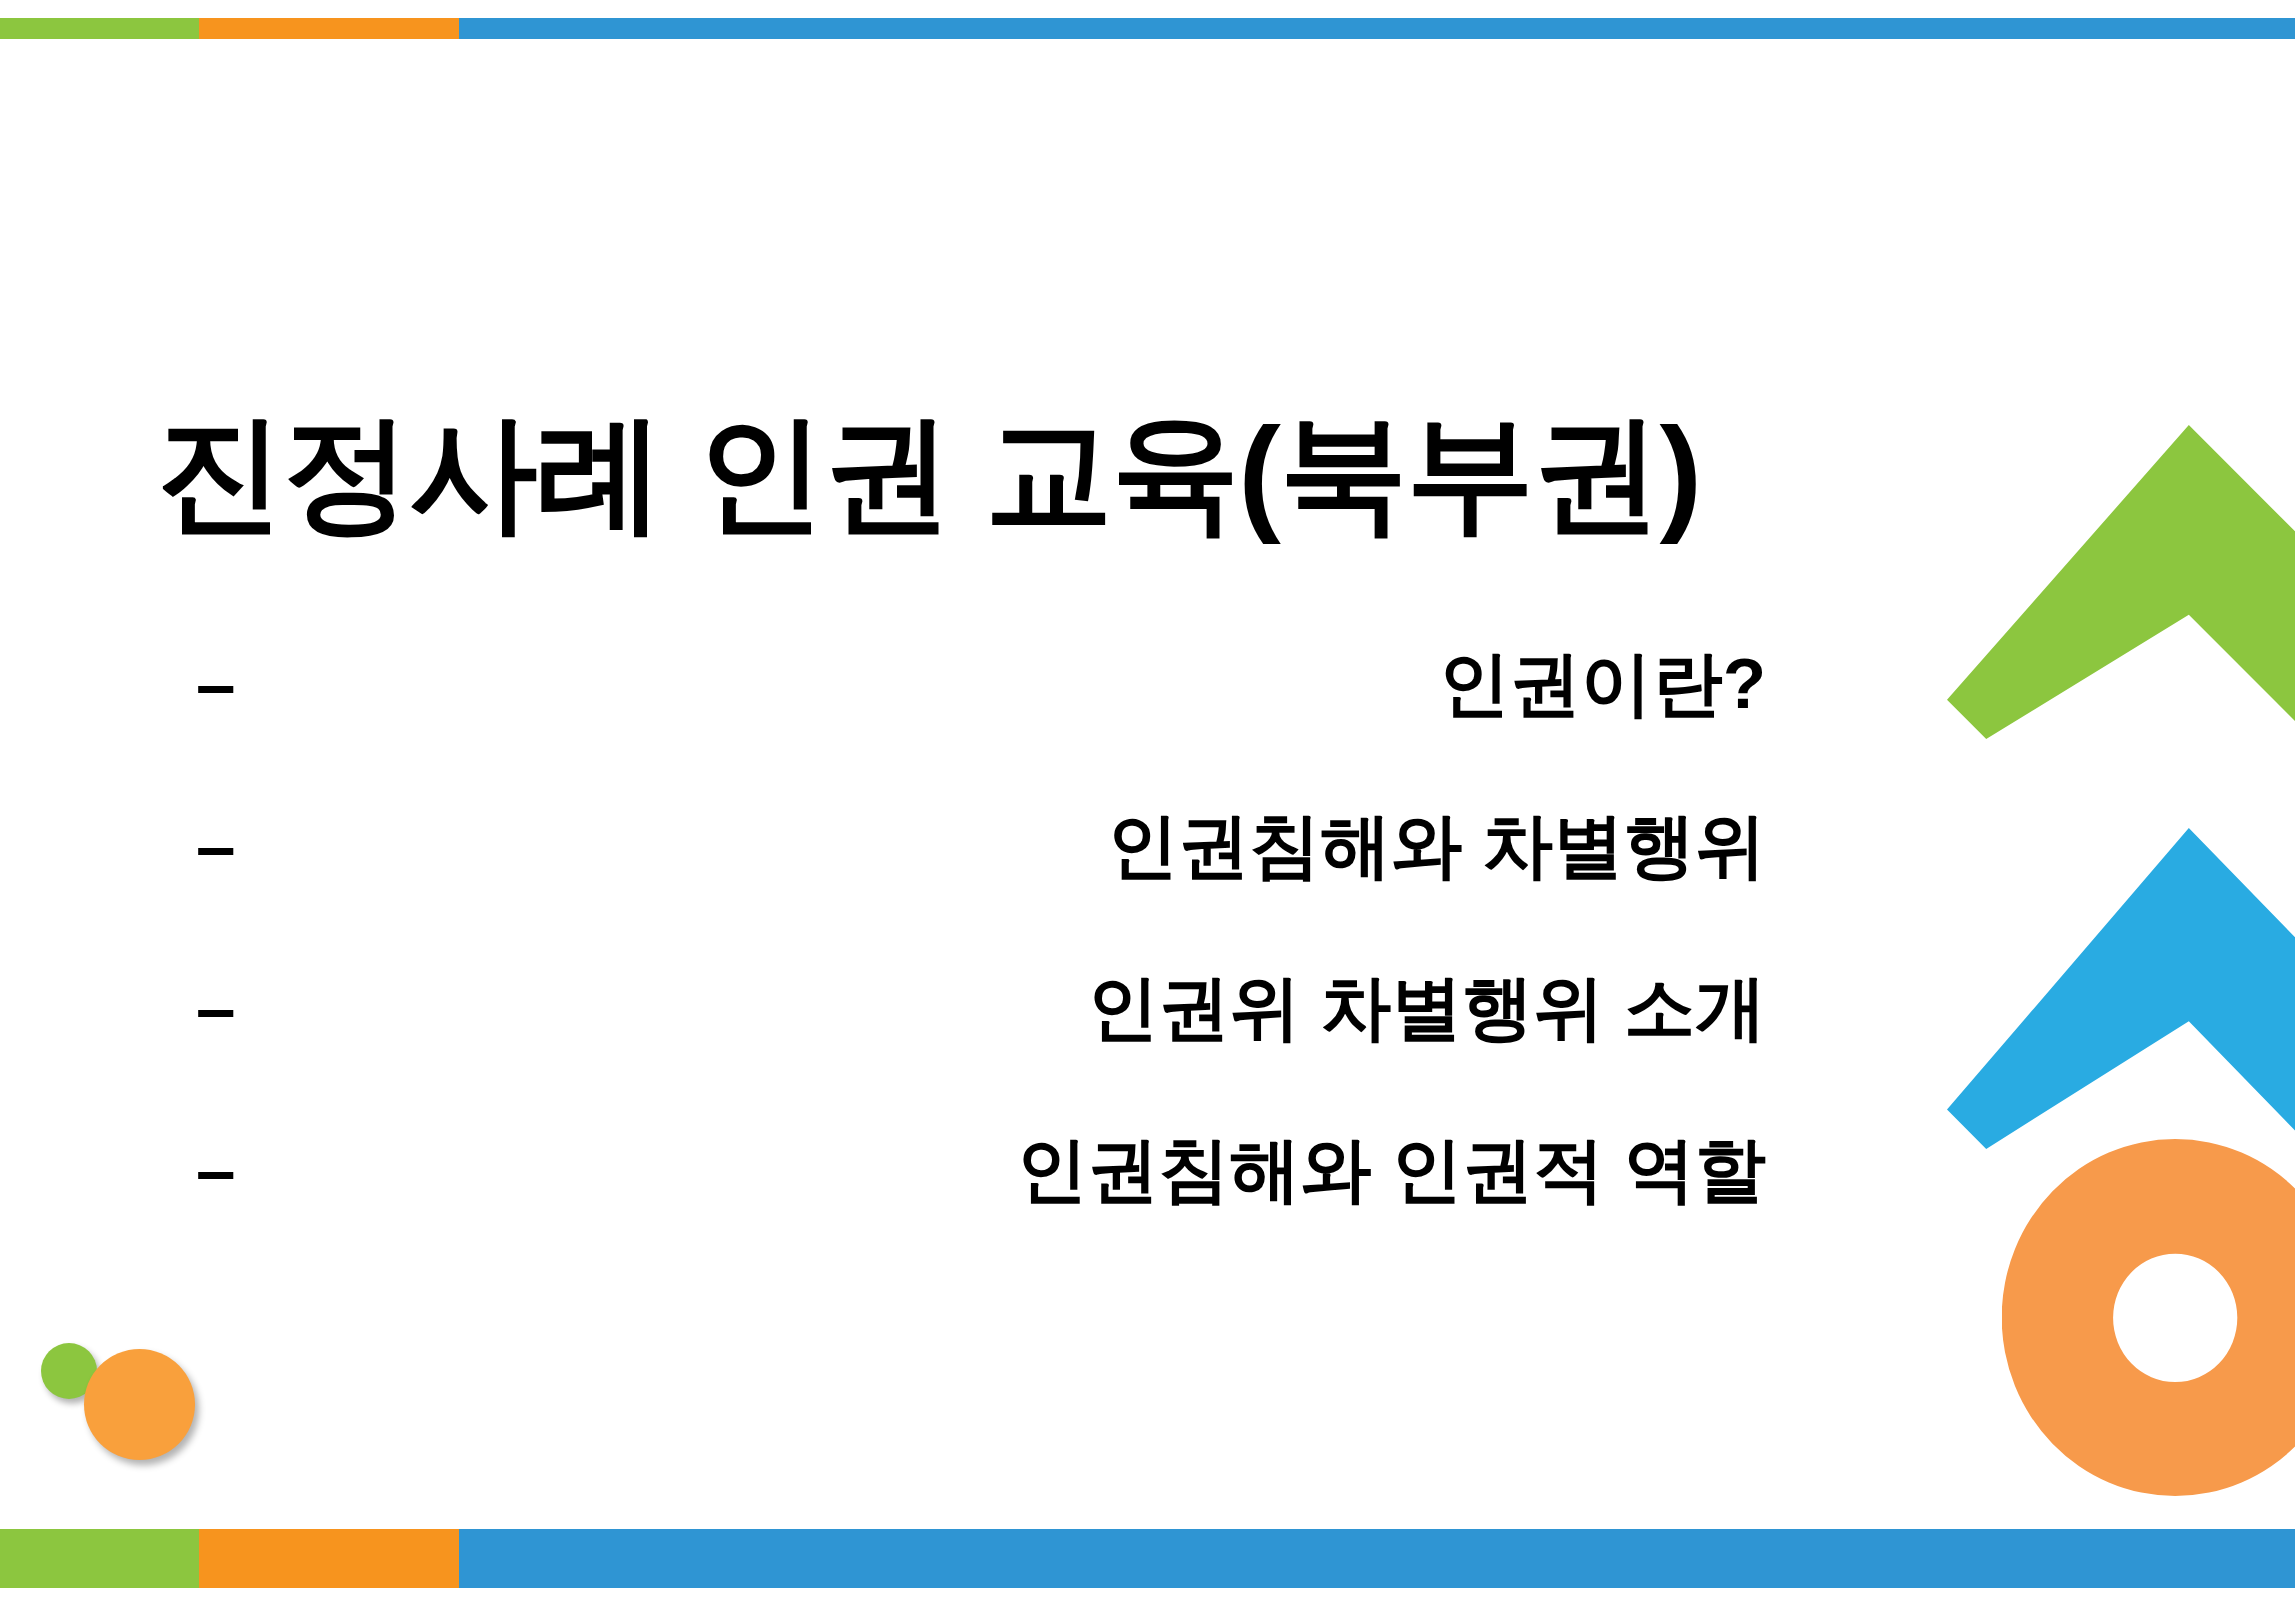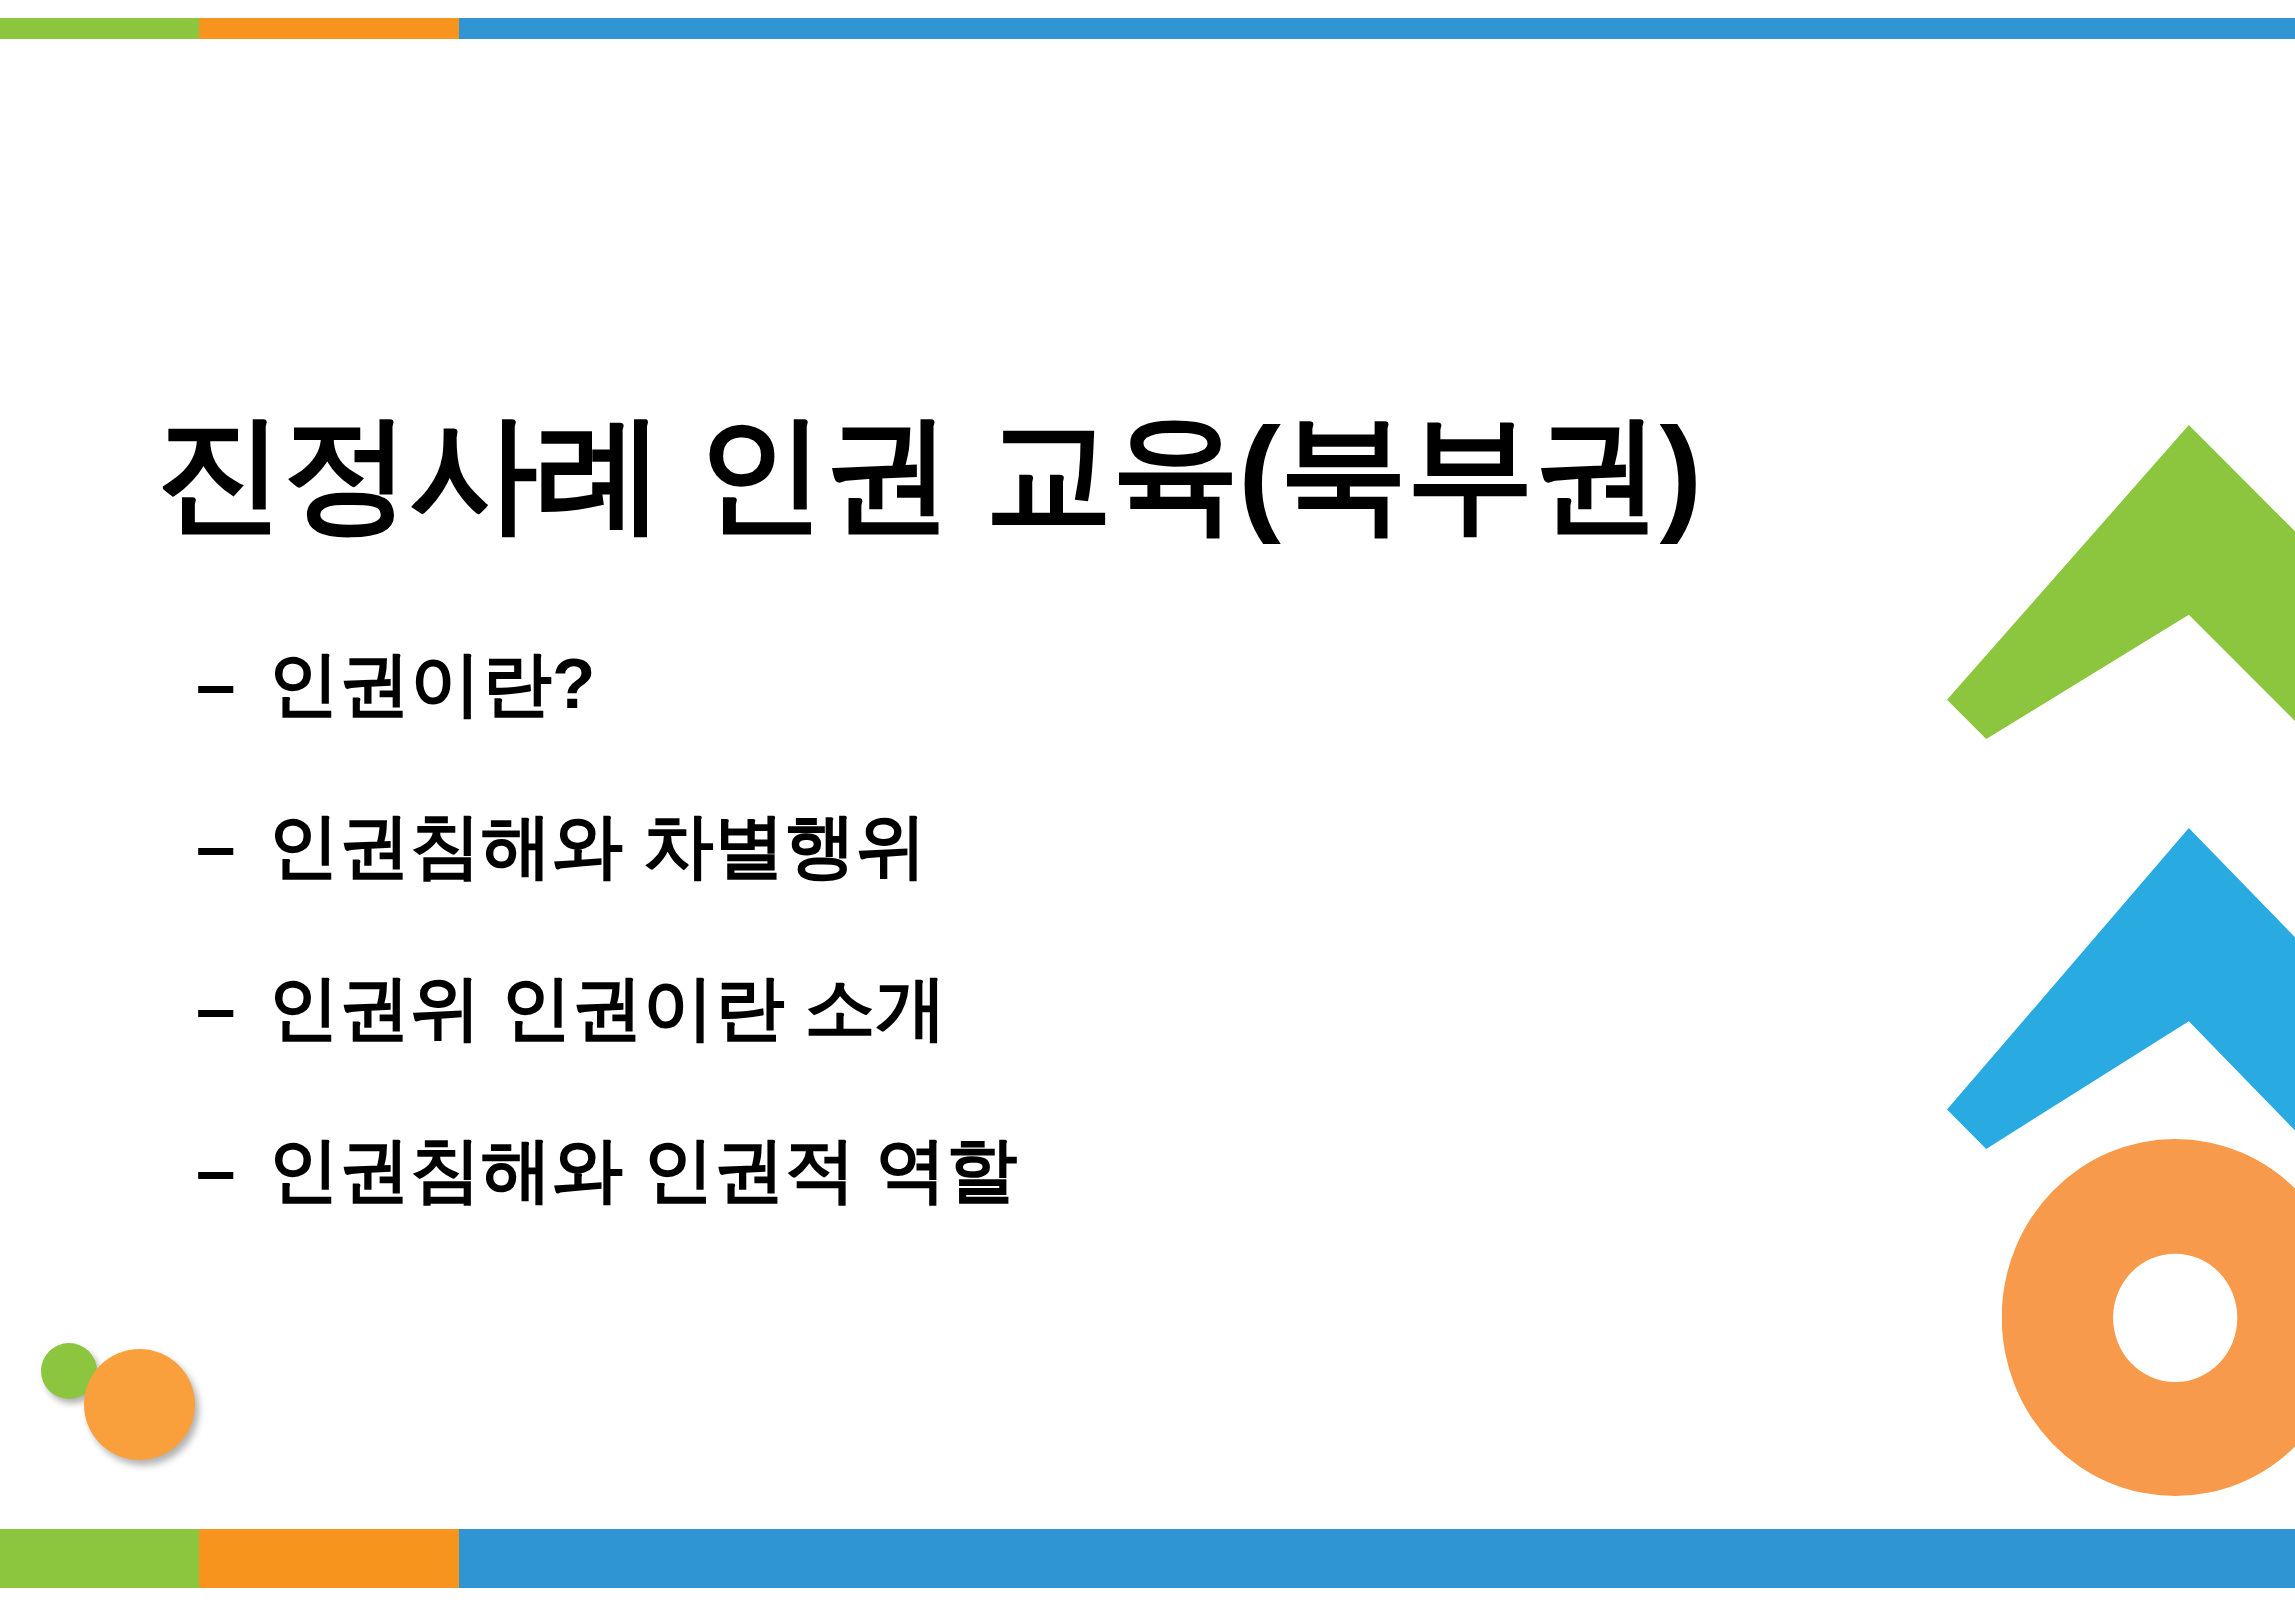--- a/index.html
+++ b/index.html
@@ -67,20 +67,21 @@
   }
   .bullet-dash {
     width: 72px;
     flex: 0 0 72px;
     font-size: 71px;
     font-weight: 700;
     color: #000000;
   }
   .bullet-text {
     flex: 1 1 auto;
+    text-align: right;
   }
 
   
   .chevron {
     position: absolute;
     overflow: visible;
   }
   #chevron-green { left: 1947px; top: 412px;  width: 366px; height: 327px; }
   #chevron-blue  { left: 1947px; top: 815px; width: 366px; height: 347px; }
 
@@ -133,21 +134,21 @@
       <span class="bullet-text">인권이란?</span>
     </div>
 
     <div class="bullet">
       <span class="bullet-dash">–</span>
       <span class="bullet-text">인권침해와 차별행위</span>
     </div>
 
     <div class="bullet">
       <span class="bullet-dash">–</span>
-      <span class="bullet-text">인권위 인권이란 소개</span>
+      <span class="bullet-text">인권위 차별행위 소개</span>
     </div>
 
     <div class="bullet">
       <span class="bullet-dash">–</span>
       <span class="bullet-text">인권침해와 인권적 역할</span>
     </div>
 
   </div>
 
   <svg class="chevron" id="chevron-green" viewBox="0 0 560 500" preserveAspectRatio="none">

